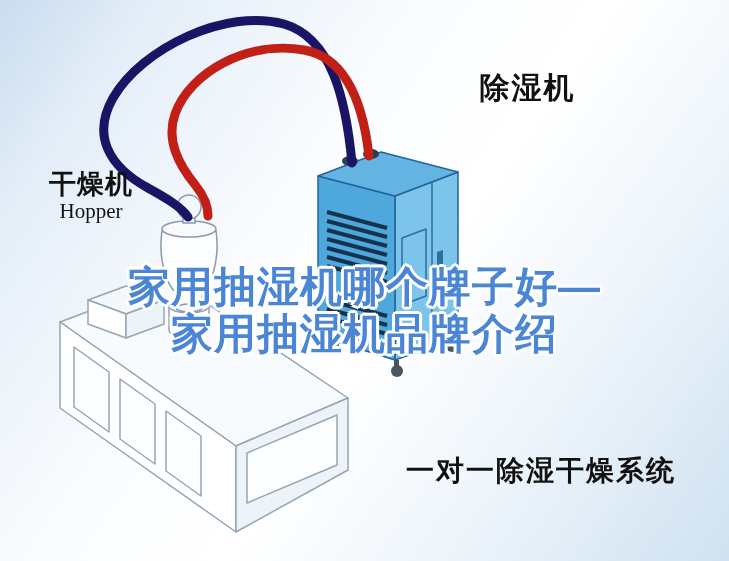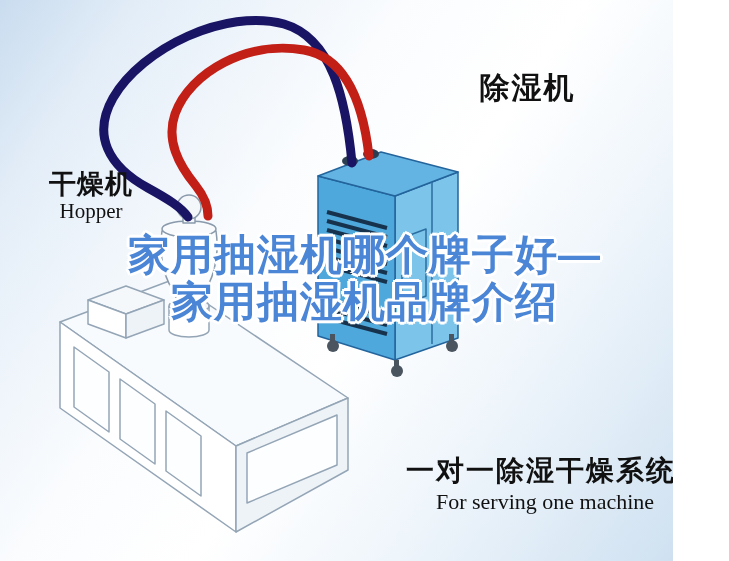--- a/index.html
+++ b/index.html
@@ -1,18 +1,18 @@
 <!DOCTYPE html>
 <html><head>
 <meta charset="utf-8">
 <style>
   html,body{margin:0;padding:0;}
   .stage{
     position:relative;
-    width:673px;height:561px;
+    width:729px;height:561px;
     overflow:hidden;
     background:linear-gradient(125deg,#c9dcef 0%,#e4eef8 14%,#fafcfe 38%,#ffffff 55%,#eef5fb 74%,#cfe1f1 100%);
     font-family:"Liberation Sans",sans-serif;
   }
   .stage svg{position:absolute;left:0;top:0;}
   .txt{position:absolute;text-align:center;color:#111;white-space:nowrap;}
   .cn-big{font-weight:bold;font-size:30px;letter-spacing:2px;}
   .cn-mid{font-weight:bold;font-size:27px;letter-spacing:1px;}
   .en-serif{font-family:"Liberation Serif",serif;font-size:23px;}
   .title-wrap{position:absolute;left:0;top:231px;width:729px;text-align:center;line-height:1.12;}
@@ -91,20 +91,19 @@
     <path d="M352,163 C346,100 332,38 284,24 C226,8 142,48 113,98 C92,135 108,166 148,188 C168,199 181,207 188,217" fill="none" stroke-width="9" stroke-linecap="round" stroke="#1a1464"></path>
     <path d="M369,156 C364,112 350,58 304,50 C248,40 190,72 175,114 C166,140 178,164 196,186 C204,196 208,205 208,216" fill="none" stroke-width="9" stroke-linecap="round" stroke="#c21f17"></path>
   </svg>
 
   <div class="txt cn-big" style="left:455px;top:68px;width:145px;">除湿机</div>
 
   <div class="txt cn-mid" style="left:36px;top:166px;width:110px;">干燥机</div>
   <div class="txt en-serif" style="left:46px;top:199px;width:90px;font-size:21px;">Hopper</div>
 
   <div class="title-wrap">
-    <div class="title-line" style="color: rgb(74, 133, 214);">家用抽湿机哪个牌子好—</div>
+    <div class="title-line" style="color: rgb(74, 133, 214); margin-top: 32px;">家用抽湿机哪个牌子好—</div>
     <div class="title-line" style="color: rgb(74, 133, 214);">家用抽湿机品牌介绍</div>
   </div>
 
   <div class="txt caption-cn" style="left:396px;top:452px;width:290px;">一对一除湿干燥系统</div>
-  <div class="txt caption-en" style="left:400px;top:489px;width:290px;">For serving one machine</div>
 
 </div>
 
 </body></html>

